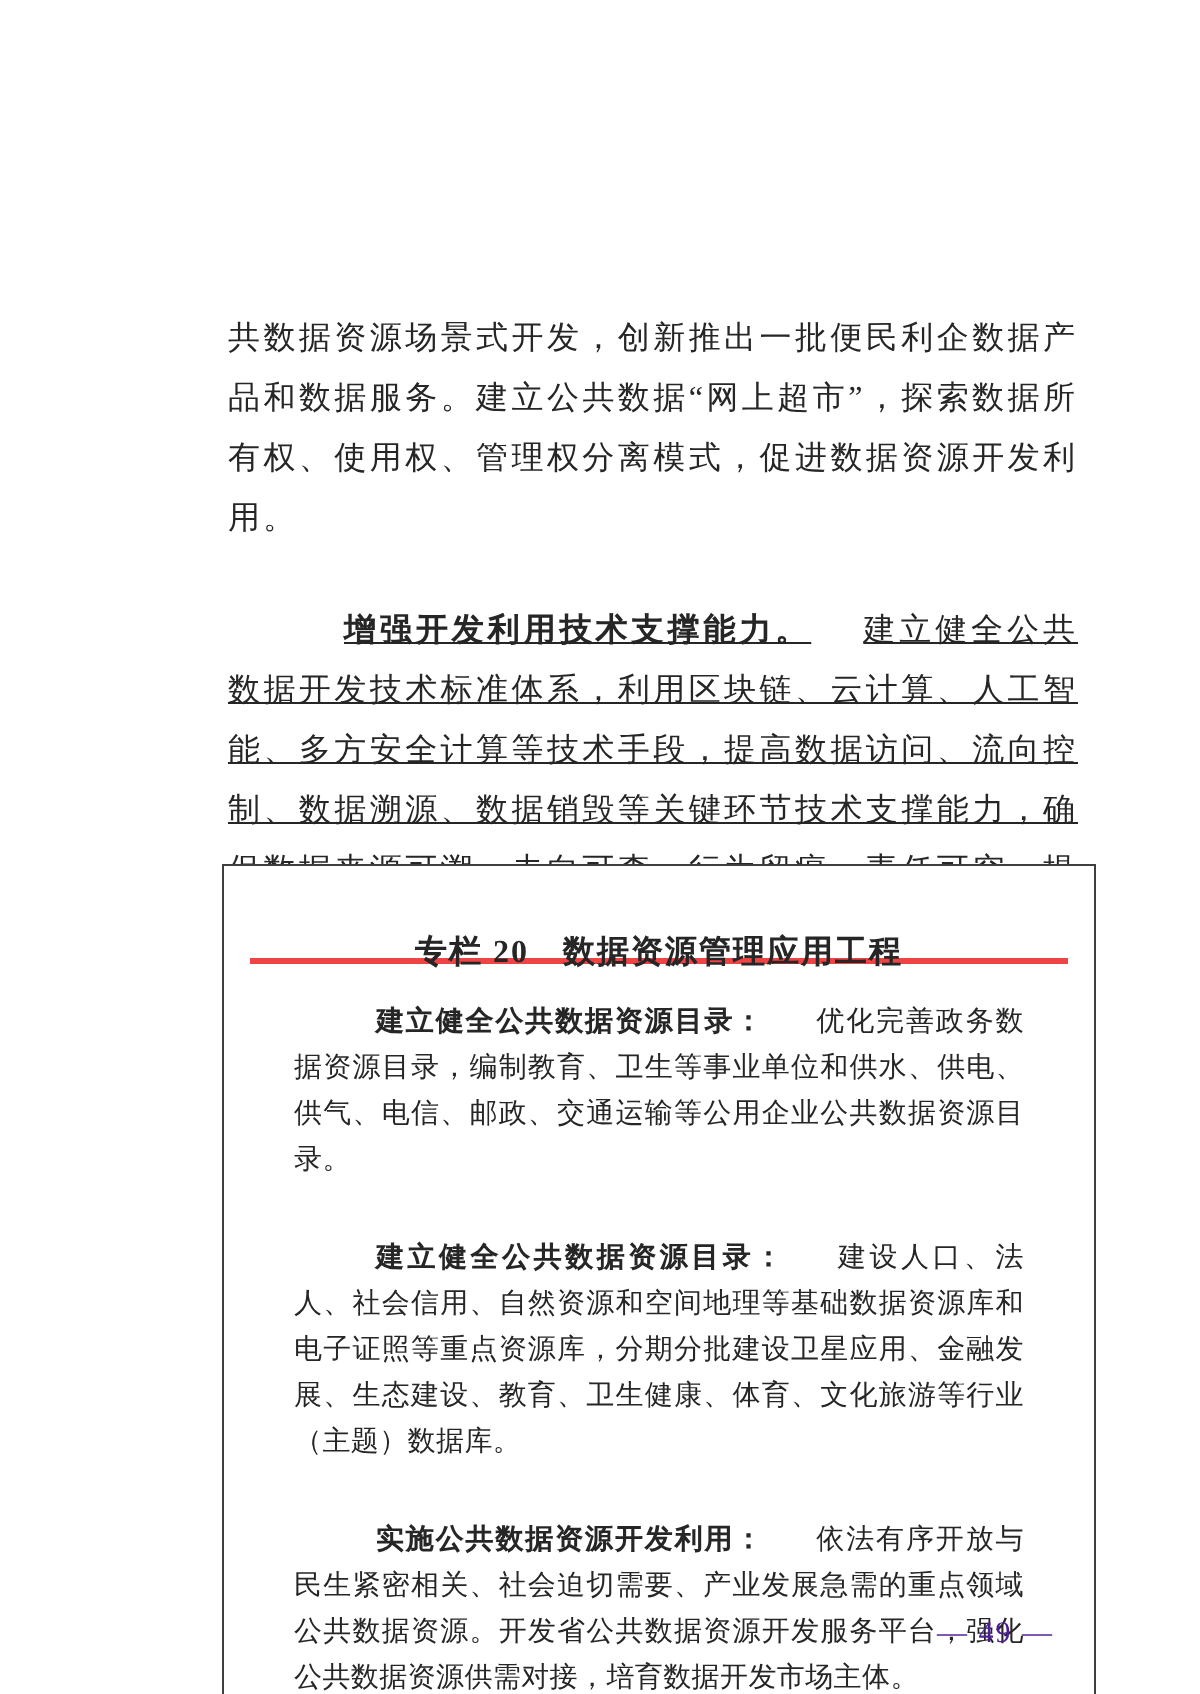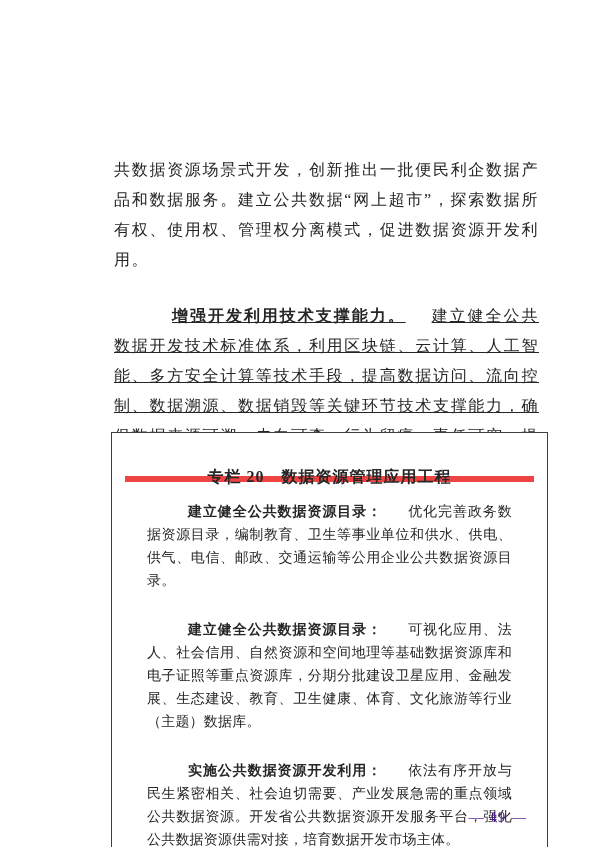--- a/index.html
+++ b/index.html
@@ -36,21 +36,21 @@
     border: 1px solid #3f3f3f;
     background: #ffffff;
   }
   .box-title {
     height: 36px;
     line-height: 36px;
     text-align: center;
     font-weight: bold;
     font-size: 16px;
     letter-spacing: 1px;
-    border-bottom: 6px solid #ef4444;
+    border-bottom: 3px solid #ef4444;
   }
   .box-body {
     padding: 5px 9px 8px 9px;
     font-size: 14px;
     line-height: 23px;
     letter-spacing: 0.2px;
     text-align: justify;
   }
   .box-body p { margin: 0; text-indent: 28px; }
   .page-footer {
@@ -74,21 +74,21 @@
     </p>
   </div>
 
   <div class="column-box">
     <div class="box-title">专栏 20　数据资源管理应用工程</div>
     <div class="box-body">
       <p>
         <span class="lead">建立健全公共数据资源目录：</span><span>优化完善政务数据资源目录，编制教育、卫生等事业单位和供水、供电、供气、电信、邮政、交通运输等公用企业公共数据资源目录。</span>
       </p>
       <p>
-        <span class="lead">建立健全公共数据资源目录：</span><span>可视化应用、法人、社会信用、自然资源和空间地理等基础数据资源库和电子证照等重点资源库，分期分批建设卫星应用、金融发展、生态建设、教育、卫生健康、体育、文化旅游等行业（主题）数据库。</span>
+        <span class="lead">建立健全公共数据资源目录：</span><span>建设人口、法人、社会信用、自然资源和空间地理等基础数据资源库和电子证照等重点资源库，分期分批建设卫星应用、金融发展、生态建设、教育、卫生健康、体育、文化旅游等行业（主题）数据库。</span>
       </p>
       <p>
         <span class="lead">实施公共数据资源开发利用：</span><span>依法有序开放与民生紧密相关、社会迫切需要、产业发展急需的重点领域公共数据资源。开发省公共数据资源开发服务平台，强化公共数据资源供需对接，培育数据开发市场主体。</span>
       </p>
     </div>
   </div>
 
   <div class="page-footer">— 49 —</div>
 
 </div>

